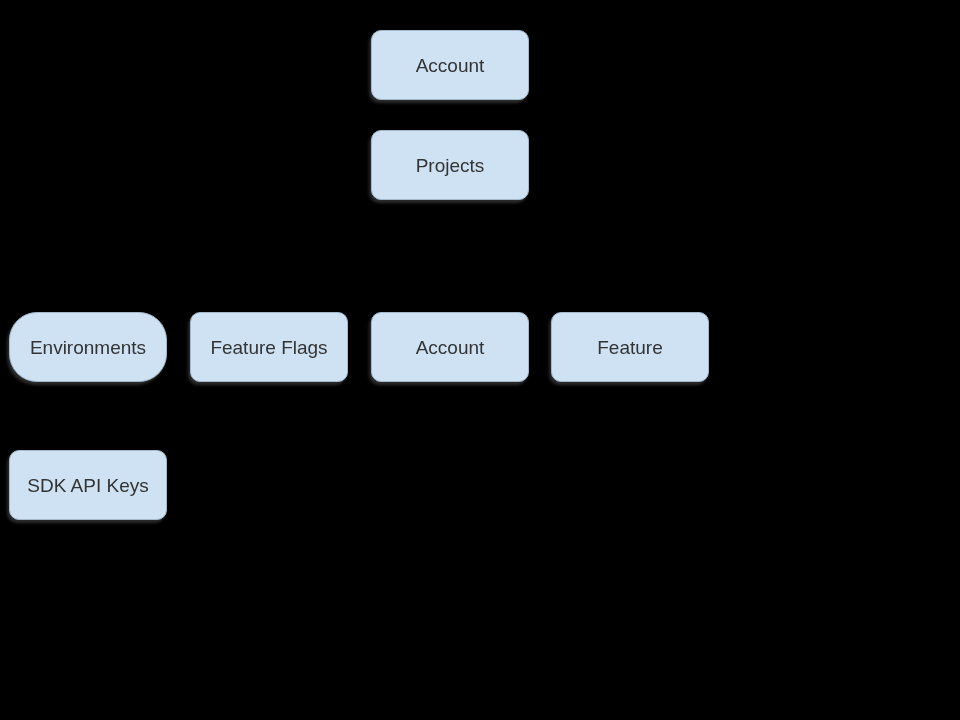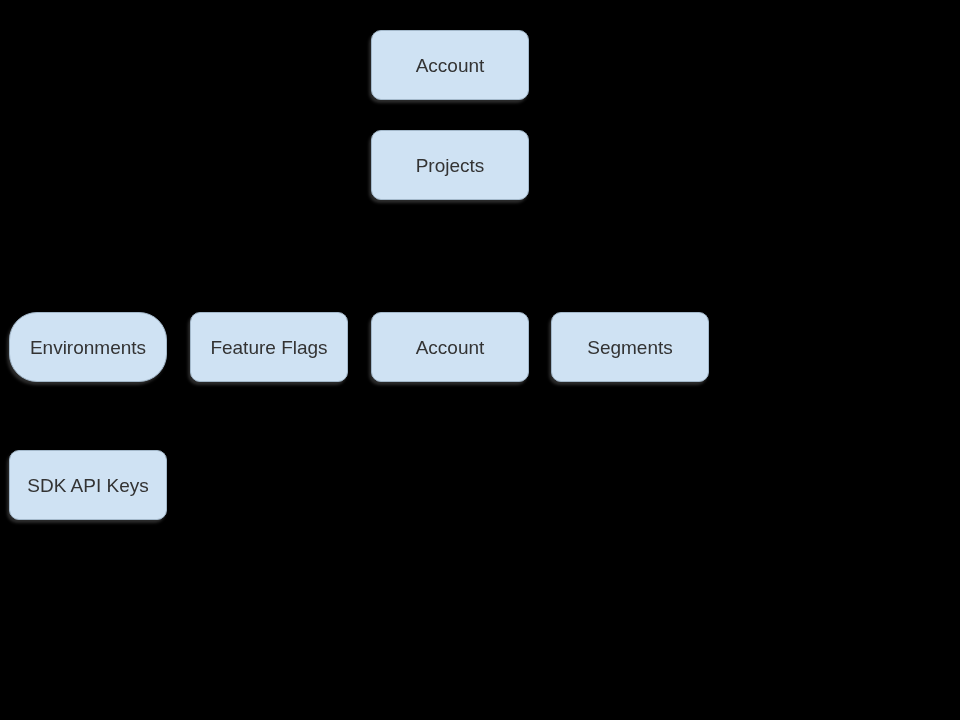--- a/index.html
+++ b/index.html
@@ -53,18 +53,18 @@
   <div class="node pos-account">Account</div>
 
   <div class="node pos-projects">Projects</div>
 
   <div class="node pos-environments">Environments</div>
 
   <div class="node pos-feature-flags">Feature Flags</div>
 
   <div class="node pos-segments">Account</div>
 
-  <div class="node pos-metrics">Segments</div>
+  <div class="node pos-metrics">Feature</div>
 
 
   <div class="node pos-sdk-api-keys">SDK API Keys</div>
 
 </div>
 
 </body></html>

